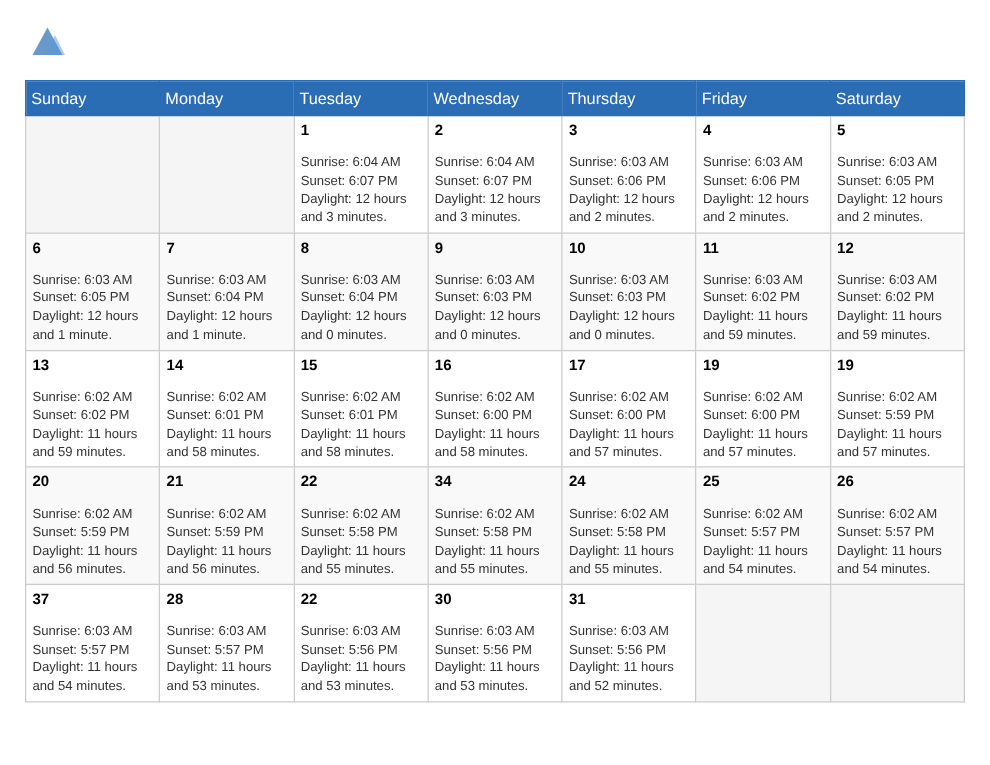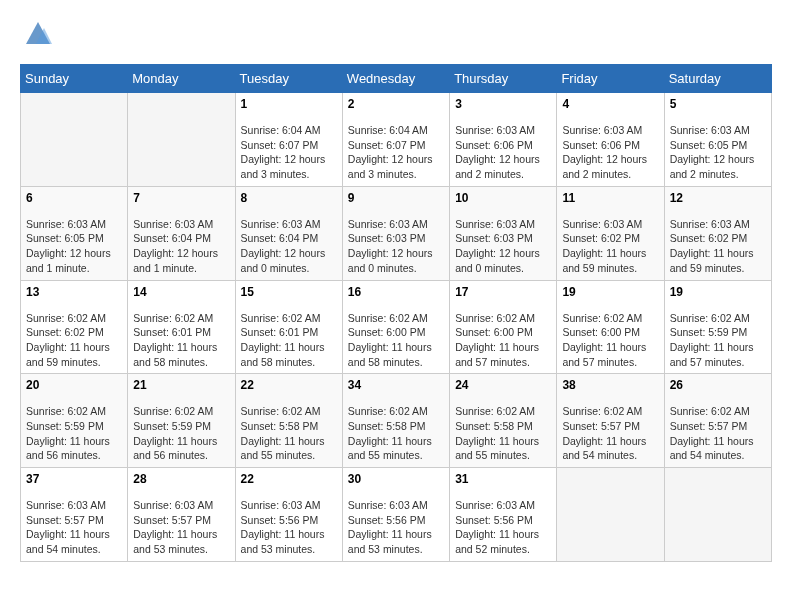--- a/index.html
+++ b/index.html
@@ -277,21 +277,21 @@
 Sunset: 5:58 PM
 Daylight: 11 hours and 55 minutes.</div>
         </td>
         <td>
           <span class="day-num">24</span>
           <div class="day-info" style="white-space: pre-line;">Sunrise: 6:02 AM
 Sunset: 5:58 PM
 Daylight: 11 hours and 55 minutes.</div>
         </td>
         <td>
-          <span class="day-num">38</span>
+          <span class="day-num">25</span>
           <div class="day-info" style="white-space: pre-line;">Sunrise: 6:02 AM
 Sunset: 5:57 PM
 Daylight: 11 hours and 54 minutes.</div>
         </td>
         <td>
           <span class="day-num">26</span>
           <div class="day-info" style="white-space: pre-line;">Sunrise: 6:02 AM
 Sunset: 5:57 PM
 Daylight: 11 hours and 54 minutes.</div>
         </td>

